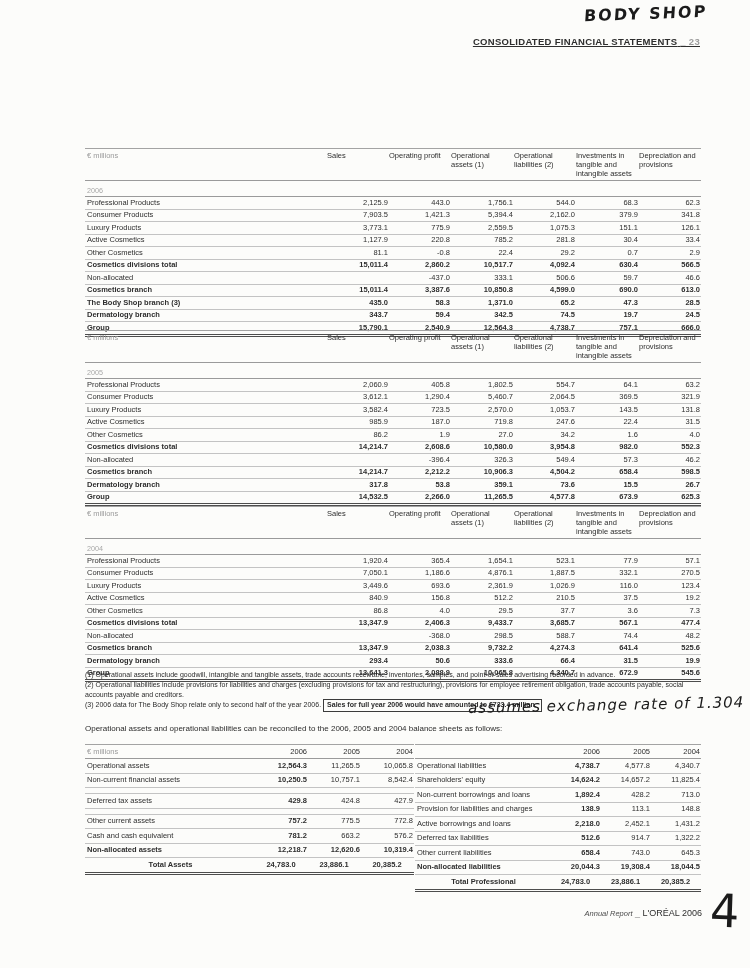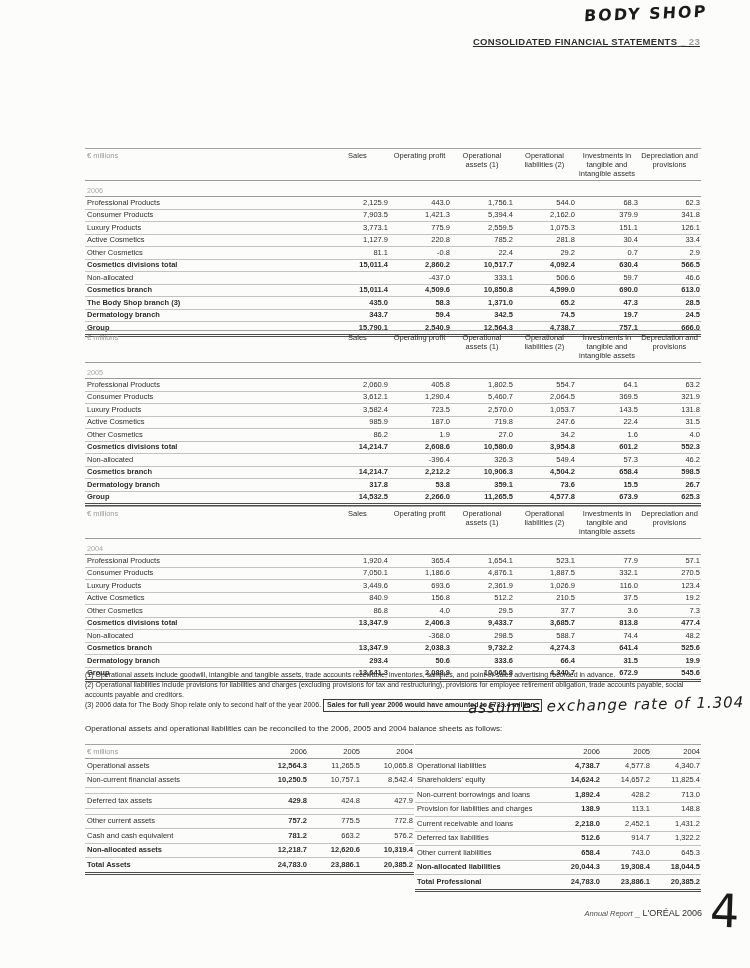--- a/index.html
+++ b/index.html
@@ -19,21 +19,21 @@
     position:absolute; top:36px; right:50px; font-size:9.5px; font-weight:bold;
     letter-spacing:.3px;
     text-decoration:underline;
   }
   .doc-header .ref { color:#9c9c9c; font-weight:bold; }
 
   .seg-wrap { position:absolute; left:85px; width:616px; }
   table.seg { width:100%; border-collapse:collapse; table-layout:fixed; font-size:7.5px; }
   .seg thead tr.hdr td {
     border-top:1px solid #a3a3a3; border-bottom:1px solid #9a9a9a;
-    padding:2px 1px 2px 0; vertical-align:top; text-align:center; line-height:1.22;
+    padding:2px 1px 2px 0; vertical-align:top; text-align:left; line-height:1.22;
   }
   .seg thead tr.hdr td.lbl { text-align:left; color:#9b9b9b; padding-left:2px; }
   .seg thead tr.yr td {
     border-bottom:1px solid #9a9a9a; color:#a8a8a8; text-align:left;
     padding:5px 0 1px 2px; font-size:7.2px;
   }
   .seg tbody td {
     border-bottom:1px solid #c3c3c3; padding:1.5px 1px 1.5px 0;
     text-align:right; line-height:8.5px; white-space:nowrap; overflow:hidden;
   }
@@ -61,21 +61,21 @@
     padding:2px 1px 2px 0; text-align:right;
   }
   .recon thead td.lbl { text-align:left; color:#9b9b9b; padding-left:2px; }
   .recon tbody td {
     border-bottom:1px solid #c3c3c3; padding:2.5px 1px 2.5px 0;
     text-align:right; line-height:8.5px; white-space:nowrap; overflow:hidden;
   }
   .recon tbody td.lbl { text-align:left; padding-left:2px; }
   .recon tbody td.c0 { font-weight:bold; }
   .recon tbody tr.bold td { font-weight:bold; }
-  .recon tbody tr.total td { font-weight:bold; border-bottom:3px double #4d4d4d; }
+  .recon tbody tr.total td { font-weight:bold; border-bottom:3px double #4d4d4d;text-align:center; }
 
   .doc-footer { position:absolute; top:908px; right:48px; font-size:9px; color:#2e2e2e; }
   .doc-footer .report { font-style:italic; font-size:7.5px; color:#4c4c4c;margin-left:12px; }
   .doc-footer .sep { color:#8f8f8f; }
   .anno-pagenum {
     position:absolute; left:710px; top:884px; font-size:46px; font-weight:500;
     transform:rotate(2deg);
   }
 </style>
 </head>
@@ -176,21 +176,21 @@
             <td></td>
             <td>-437.0</td>
             <td>333.1</td>
             <td>506.6</td>
             <td>59.7</td>
             <td>46.6</td>
           </tr>
           <tr class="bold">
             <td class="lbl">Cosmetics branch</td>
             <td>15,011.4</td>
-            <td>4,509.6</td>
+            <td>3,387.6</td>
             <td>10,850.8</td>
             <td>4,599.0</td>
             <td>690.0</td>
             <td>613.0</td>
           </tr>
           <tr class="bold">
             <td class="lbl">The Body Shop branch (3)</td>
             <td>435.0</td>
             <td>58.3</td>
             <td>1,371.0</td>
@@ -290,21 +290,21 @@
             <td>34.2</td>
             <td>1.6</td>
             <td>4.0</td>
           </tr>
           <tr class="bold">
             <td class="lbl">Cosmetics divisions total</td>
             <td>14,214.7</td>
             <td>2,608.6</td>
             <td>10,580.0</td>
             <td>3,954.8</td>
-            <td>601.2</td>
+            <td>982.0</td>
             <td>552.3</td>
           </tr>
           <tr>
             <td class="lbl">Non-allocated</td>
             <td></td>
             <td>-396.4</td>
             <td>326.3</td>
             <td>549.4</td>
             <td>57.3</td>
             <td>46.2</td>
@@ -410,21 +410,21 @@
             <td>37.7</td>
             <td>3.6</td>
             <td>7.3</td>
           </tr>
           <tr class="bold">
             <td class="lbl">Cosmetics divisions total</td>
             <td>13,347.9</td>
             <td>2,406.3</td>
             <td>9,433.7</td>
             <td>3,685.7</td>
-            <td>813.8</td>
+            <td>567.1</td>
             <td>477.4</td>
           </tr>
           <tr>
             <td class="lbl">Non-allocated</td>
             <td></td>
             <td>-368.0</td>
             <td>298.5</td>
             <td>588.7</td>
             <td>74.4</td>
             <td>48.2</td>
@@ -582,21 +582,21 @@
               <td>428.2</td>
               <td>713.0</td>
             </tr>
             <tr>
               <td class="lbl">Provision for liabilities and charges</td>
               <td class="c0">138.9</td>
               <td>113.1</td>
               <td>148.8</td>
             </tr>
             <tr>
-              <td class="lbl">Current receivable and loans</td>
+              <td class="lbl">Active borrowings and loans</td>
               <td class="c0">2,218.0</td>
               <td>2,452.1</td>
               <td>1,431.2</td>
             </tr>
             <tr>
               <td class="lbl">Deferred tax liabilities</td>
               <td class="c0">512.6</td>
               <td>914.7</td>
               <td>1,322.2</td>
             </tr>

